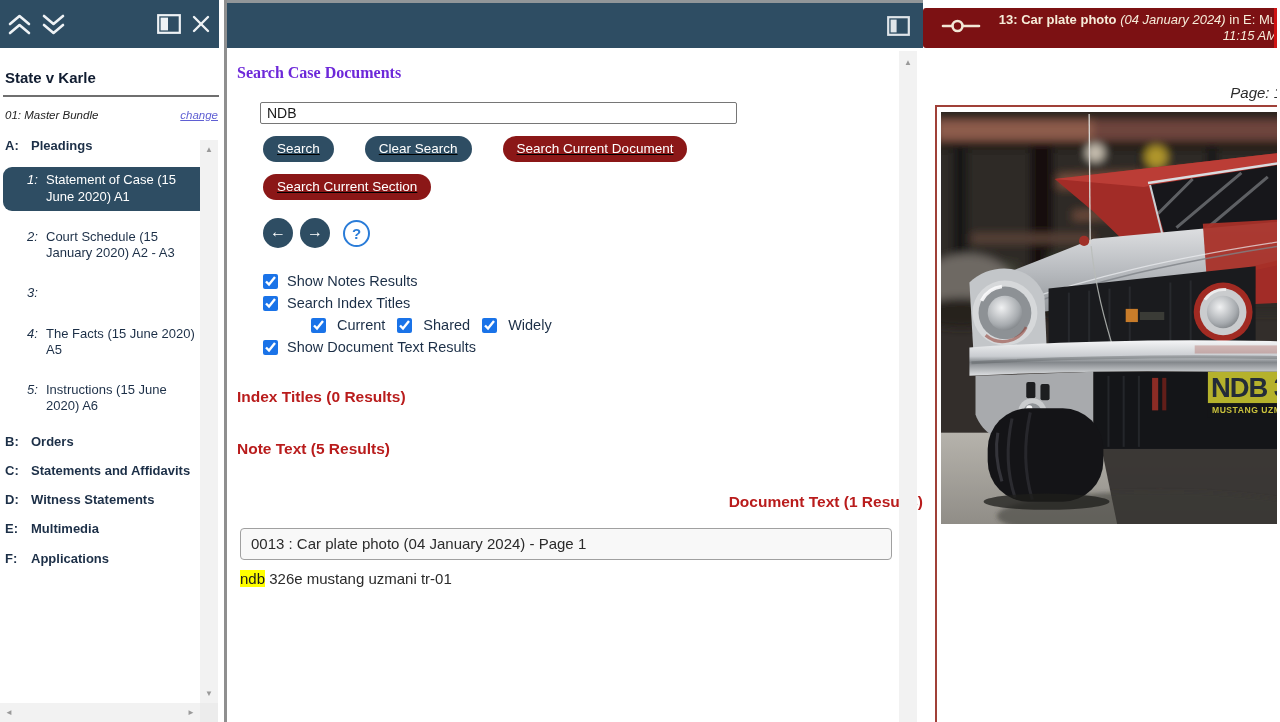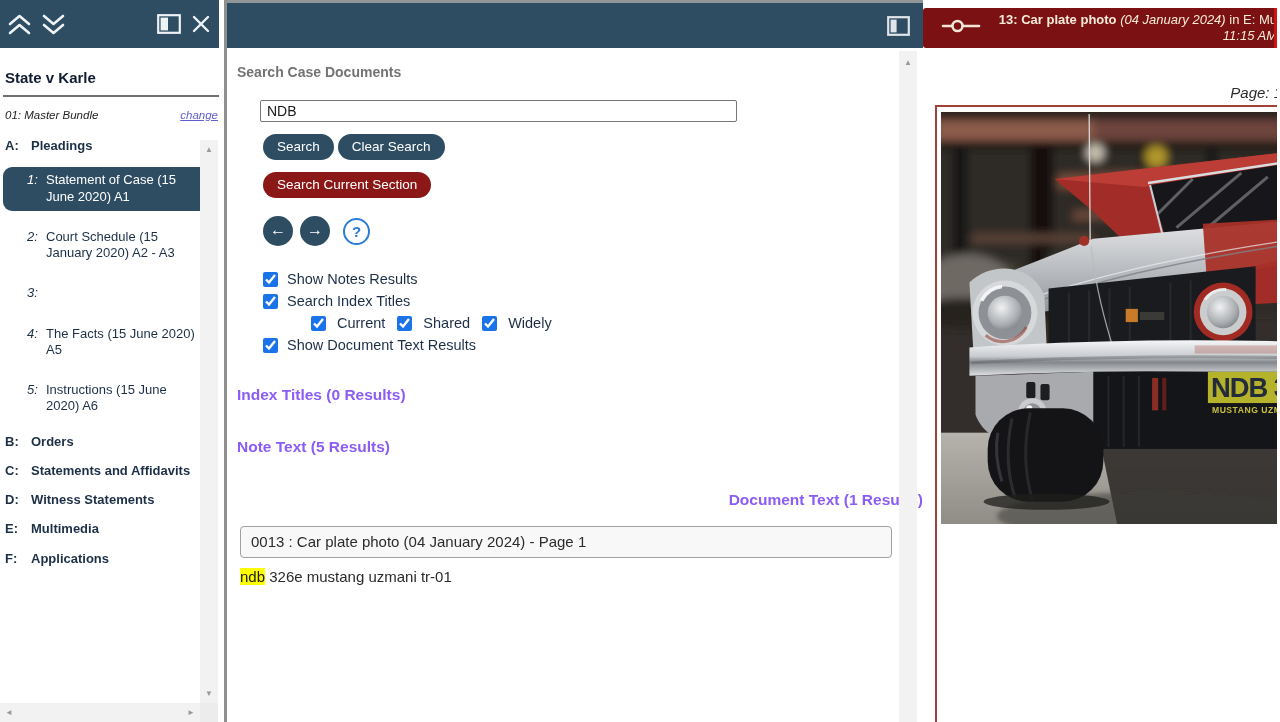--- a/index.html
+++ b/index.html
@@ -35,45 +35,45 @@
   .h-scroll { position:absolute; left:0; right:24px; bottom:0; height:19px;
     background:#f2f2f2; display:flex; justify-content:space-between; align-items:center;
     padding:0 5px; font-size:8px; color:#9a9a9a; }
   .sb-corner { position:absolute; right:6px; bottom:0; width:18px; height:19px; background:#ececec; }
 
   
   .middle { width:696px; height:722px; position:relative; background:#fff; flex:none; }
   .mid-toolbar { height:48px; background:#2e4d63; border-top:3px solid #919699;
     display:flex; align-items:center; justify-content:flex-end; padding-right:13px; }
   .mid-content { padding:0 0 0 10px; }
-  .search-h1 { margin:16px 0 0 0; font-size:14px; font-weight:700; color:#737373; }
+  .search-h1 { margin:16px 0 0 0; font-size:16px; font-weight:700; color:#6d28d9;font-family:Liberation Serif, serif; }
   .search-input { display:block; margin:20px 0 0 23px; width:477px; height:22px;
     border:1px solid #767676; border-radius:2px; font-size:14px; padding:0 6px;
     color:#1a1a1a; font-family:inherit; }
-  .btn-row { margin:12px 0 0 26px; display:flex; gap:4px; }
+  .btn-row { margin:12px 0 0 26px; display:flex; gap:31px;text-decoration:underline; }
   .btn-row.second { }
   .pill-btn { border:none; border-radius:14px; padding:5px 14px 6px 14px; font-size:13.5px;
     color:#fff; font-family:inherit; cursor:pointer; white-space:nowrap; }
   .pill-btn.teal { background:#2e4d63; }
   .pill-btn.red { background:#8b1717; }
   .nav-row { margin:18px 0 0 26px; display:flex; align-items:center; gap:7px; }
   .nav-circle { width:30px; height:30px; border-radius:50%; background:#2e4d63; color:#fff;
     border:none; font-size:16px; display:flex; align-items:center; justify-content:center;
     cursor:pointer; font-family:inherit; padding-bottom:2px; }
   .help-circle { width:27px; height:27px; border-radius:50%; border:2.5px solid #2a7cd8;
     color:#2a7cd8; font-weight:700; font-size:15px; display:flex; align-items:center;
     justify-content:center; margin-left:6px; cursor:pointer; background:#fff; }
   .opt-block { margin:22px 0 0 26px; font-size:14.5px; color:#1c2f47; }
   .opt-row { display:flex; align-items:center; height:22px; }
   .opt-row.inline-subs { margin-left:48px; gap:4px; }
   .opt-row input[type=checkbox] { width:15px; height:15px; accent-color:#1a73e8;
     margin-right:9px; cursor:pointer; flex:none; }
   .opt-row.inline-subs input[type=checkbox] { margin-right:7px; margin-left:8px; }
   .opt-row.inline-subs input[type=checkbox]:first-child { margin-left:0; }
-  .res-h2 { font-size:15.5px; font-weight:700; color:#8b5cf6; }
+  .res-h2 { font-size:15.5px; font-weight:700; color:#b91c1c; }
   .res-h2.first { margin-top:30px; }
   .res-h2.mid { margin-top:34px; }
   .res-h2.last { margin-top:35px;text-align:right; }
   .hit-box { margin:17px 0 0 3px; width:652px; border:1px solid #a0a0a0; border-radius:4px;
     background:#f8f8f8; padding:6px 10px 7px 10px; font-size:15px; color:#2b2b2b; cursor:pointer; }
   .snippet { margin:10px 0 0 3px; font-size:15px; color:#2b2b2b; }
   .snippet mark { background:#ffff00; color:#1a1a1a; }
   .mid-scroll { position:absolute; top:51px; bottom:0; right:6px; width:18px;
     background:#f2f2f2; display:flex; flex-direction:column; align-items:center;
     padding-top:7px; font-size:8px; color:#9a9a9a; }
@@ -223,20 +223,21 @@
     </div>
 
     <div class="mid-content">
       <h1 class="search-h1">Search Case Documents</h1>
 
       <input class="search-input" type="text" value="NDB" style="">
 
       <div class="btn-row">
         <button class="pill-btn teal">Search</button>
         <button class="pill-btn teal">Clear Search</button>
+        <button class="pill-btn red">Search Current Document</button>
       </div>
       <div class="btn-row second">
         <button class="pill-btn red">Search Current Section</button>
       </div>
 
       <div class="nav-row">
         <button class="nav-circle">←</button>
         <button class="nav-circle">→</button>
         <span class="help-circle">?</span>
       </div>

